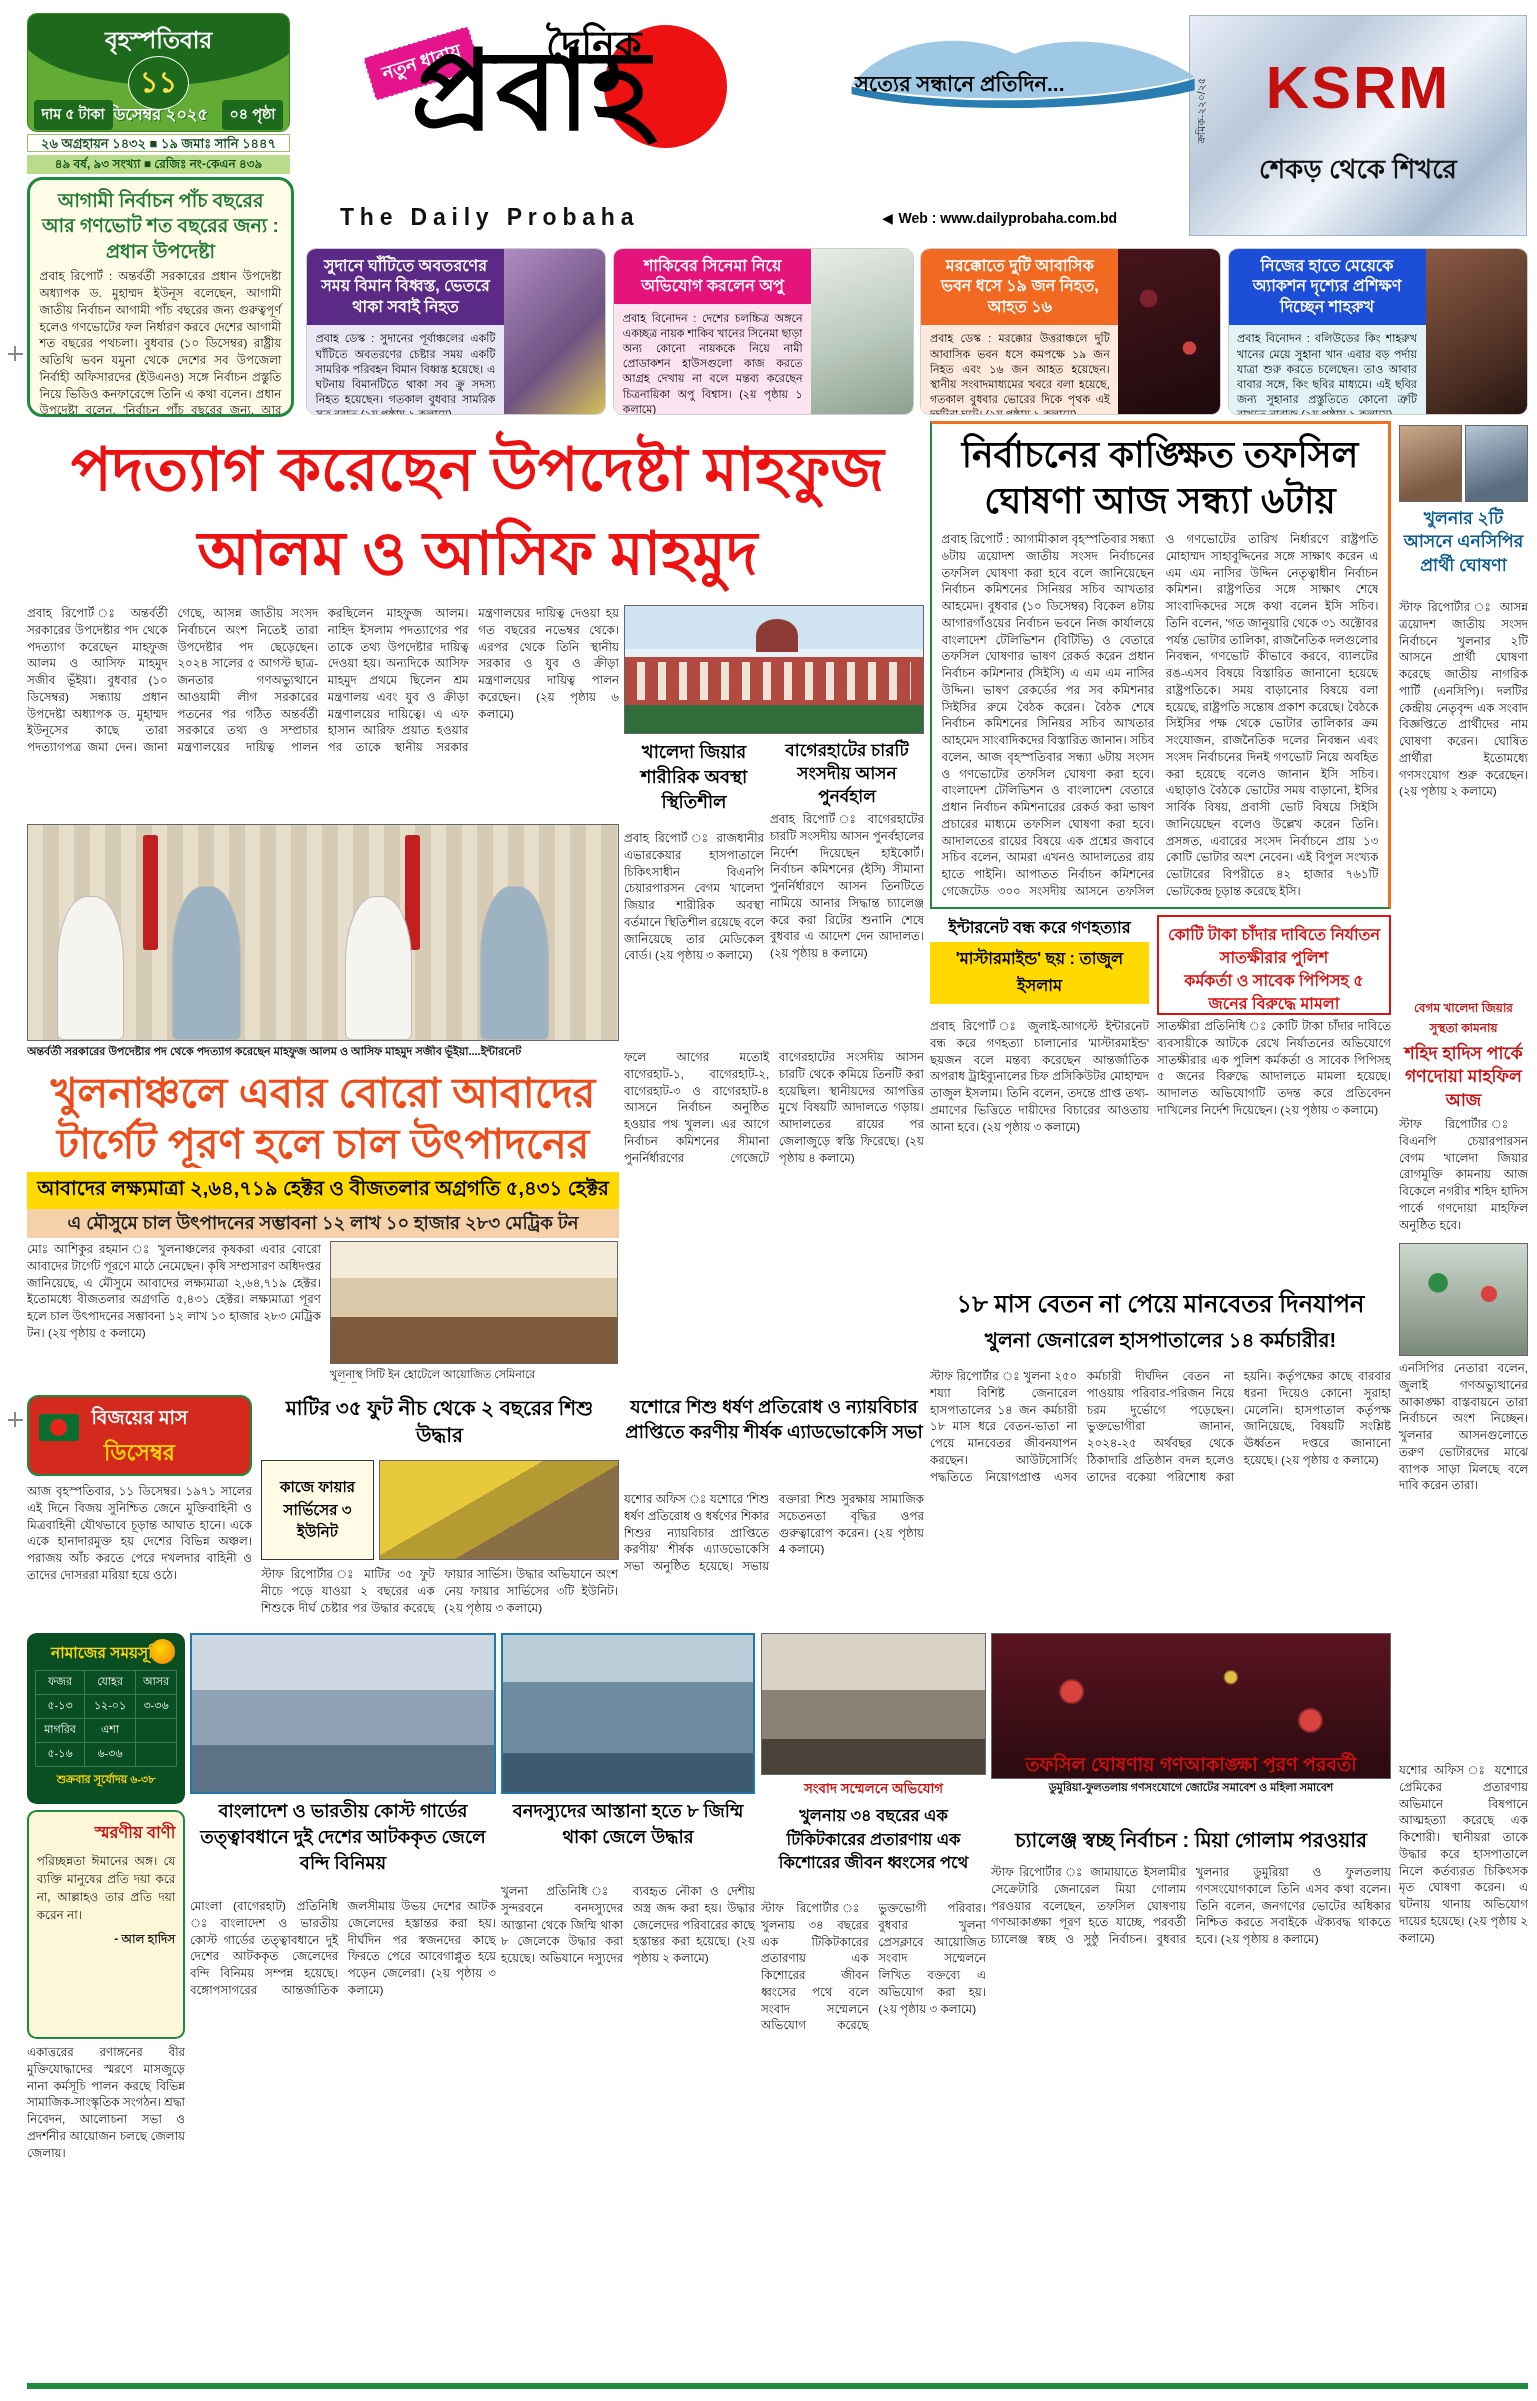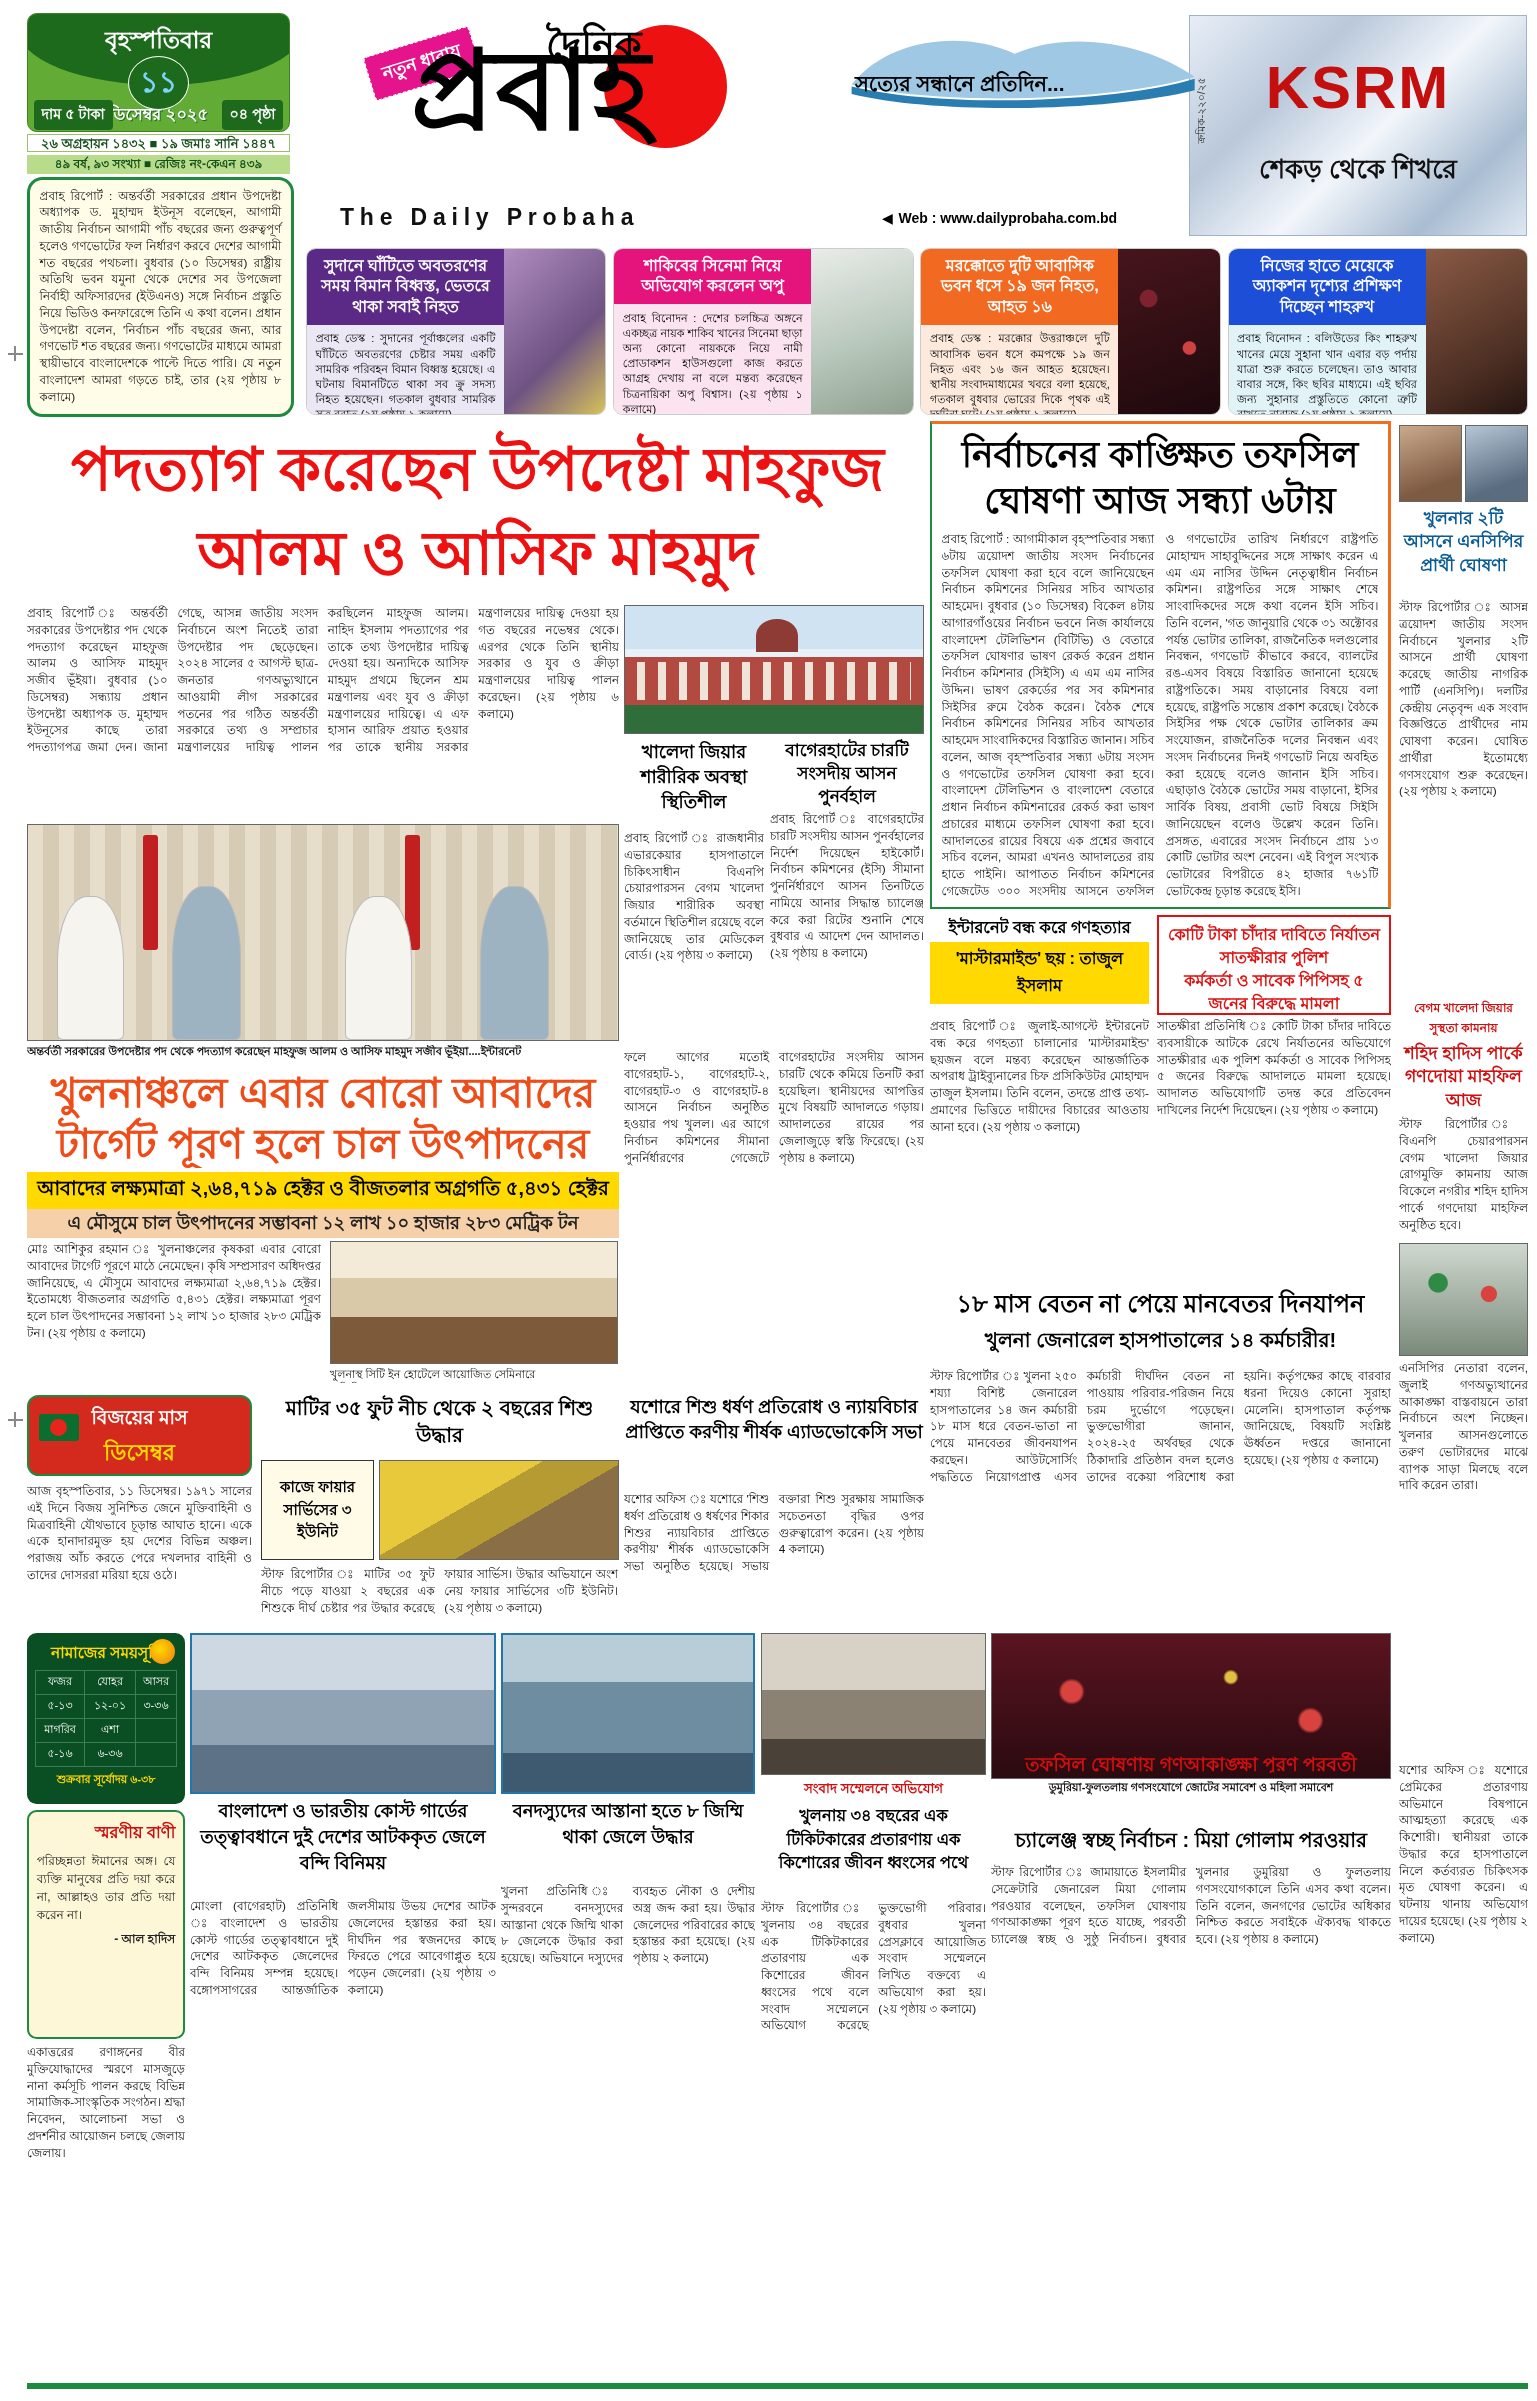--- a/index.html
+++ b/index.html
@@ -12,21 +12,21 @@
   .c3{column-count:3;column-gap:9.6px;}
   .c4{column-count:4;column-gap:9.6px;}
   .ctr{text-align:center;}
   .photo{border:1px solid #666;}
   .cap{font-size:11px;line-height:1.25;color:#111;}
 
   
   .datebox{background:#62ac35;border-radius:9.6px;border:1.9px solid #3f8220;overflow:hidden;}
   .datebox .arc{position:absolute;left:-11.5px;top:-44px;width:288px;height:115px;background:#1d6a1d;border-radius:50%;}
   .datebox .day{position:absolute;top:7.7px;width:100%;text-align:center;color:#fff;font-weight:bold;font-size:23px;}
-  .datebox .circ{position:absolute;left:100px;top:42px;width:61px;height:54px;background:#1d6a1d;border:1.9px solid #fff;border-radius:50%;color:#7dd3fc;font-size:29px;font-weight:bold;text-align:center;line-height:50px;}
+  .datebox .circ{position:absolute;left:100px;top:42px;width:61px;height:54px;background:#1d6a1d;border:1.9px solid #fff;border-radius:50%;color:#fde047;font-size:29px;font-weight:bold;text-align:center;line-height:50px;}
   .datebox .mon{position:absolute;left:0;top:88px;width:100%;text-align:center;color:#fff;font-weight:bold;font-size:16.3px;text-shadow:1px 1px 0 #1d6a1d;}
   .datebox .price{position:absolute;left:5.8px;top:86px;background:#1d6a1d;color:#fff;font-weight:bold;font-size:14.4px;padding:2.9px 7.7px;border-radius:3.8px;}
   .datebox .pages{position:absolute;right:5.8px;top:86px;background:#1d6a1d;color:#fff;font-weight:bold;font-size:14.4px;padding:2.9px 7.7px;border-radius:3.8px;}
   .strip1{background:#fff;border:1px solid #9cc06a;color:#14501a;font-weight:bold;font-size:13px;text-align:center;line-height:17.3px;}
   .strip2{background:#b9dc8c;color:#14501a;font-weight:bold;font-size:12px;text-align:center;line-height:18px;}
   .tag{position:absolute;left:69px;top:33px;background:#e5148c;color:#fff;font-weight:bold;font-size:18px;padding:5.8px 13.4px;border:1.9px dashed #fff;border-radius:3.8px;transform:rotate(-17deg);}
   .daily{position:absolute;left:248px;top:7.7px;font-size:38px;font-weight:800;color:#000;}
   .sun{position:absolute;left:306px;top:17.3px;width:123px;height:123px;border-radius:50%;background:#ee1111;}
   .brand{position:absolute;left:113px;top:25px;font-size:111px;line-height:1.05;font-weight:800;color:#000;letter-spacing:1.9px;z-index:3;}
   .slogan{position:absolute;left:557px;top:60px;font-size:21px;font-weight:800;color:#000;z-index:4;}
@@ -134,20 +134,21 @@
     <div class="web"><span class="arr">◀</span><span>Web : www.dailyprobaha.com.bd</span></div>
   </div>
 
   <div class="b ksrm" style="left:1189px;top:15.4px;width:338px;height:221px;">
     <div class="serial">ক্রমিক-২২০/২৫</div>
     <div class="kt">KSRM</div>
     <div class="ks">শেকড় থেকে শিখরে</div>
   </div>
 
   <div class="b greenbox clip" style="left:27px;top:177px;width:267px;height:240px;">
+    <div class="gh">আগামী নির্বাচন পাঁচ বছরের আর গণভোট শত বছরের জন্য : প্রধান উপদেষ্টা</div>
     <div class="bt">প্রবাহ রিপোর্ট : অন্তর্বর্তী সরকারের প্রধান উপদেষ্টা অধ্যাপক ড. মুহাম্মদ ইউনূস বলেছেন, আগামী জাতীয় নির্বাচন আগামী পাঁচ বছরের জন্য গুরুত্বপূর্ণ হলেও গণভোটের ফল নির্ধারণ করবে দেশের আগামী শত বছরের পথচলা। বুধবার (১০ ডিসেম্বর) রাষ্ট্রীয় অতিথি ভবন যমুনা থেকে দেশের সব উপজেলা নির্বাহী অফিসারদের (ইউএনও) সঙ্গে নির্বাচন প্রস্তুতি নিয়ে ভিডিও কনফারেন্সে তিনি এ কথা বলেন। প্রধান উপদেষ্টা বলেন, 'নির্বাচন পাঁচ বছরের জন্য, আর গণভোট শত বছরের জন্য। গণভোটের মাধ্যমে আমরা স্থায়ীভাবে বাংলাদেশকে পাল্টে দিতে পারি। যে নতুন বাংলাদেশ আমরা গড়তে চাই, তার (২য় পৃষ্ঠায় ৮ কলামে)</div>
   </div>
 
   <div class="b teasers" style="left:306px;top:248px;width:1222px;height:167px;">
     <div class="teaser t1">
       <div class="txt">
           <div class="th">সুদানে ঘাঁটিতে অবতরণের সময় বিমান বিধ্বস্ত, ভেতরে থাকা সবাই নিহত</div>
       <div class="tb clip">প্রবাহ ডেস্ক : সুদানের পূর্বাঞ্চলের একটি ঘাঁটিতে অবতরণের চেষ্টার সময় একটি সামরিক পরিবহন বিমান বিধ্বস্ত হয়েছে। এ ঘটনায় বিমানটিতে থাকা সব ক্রু সদস্য নিহত হয়েছেন। গতকাল বুধবার সামরিক সূত্র বরাত (২য় পৃষ্ঠায় ১ কলামে)</div>
         </div>
       <div class="img"></div>

